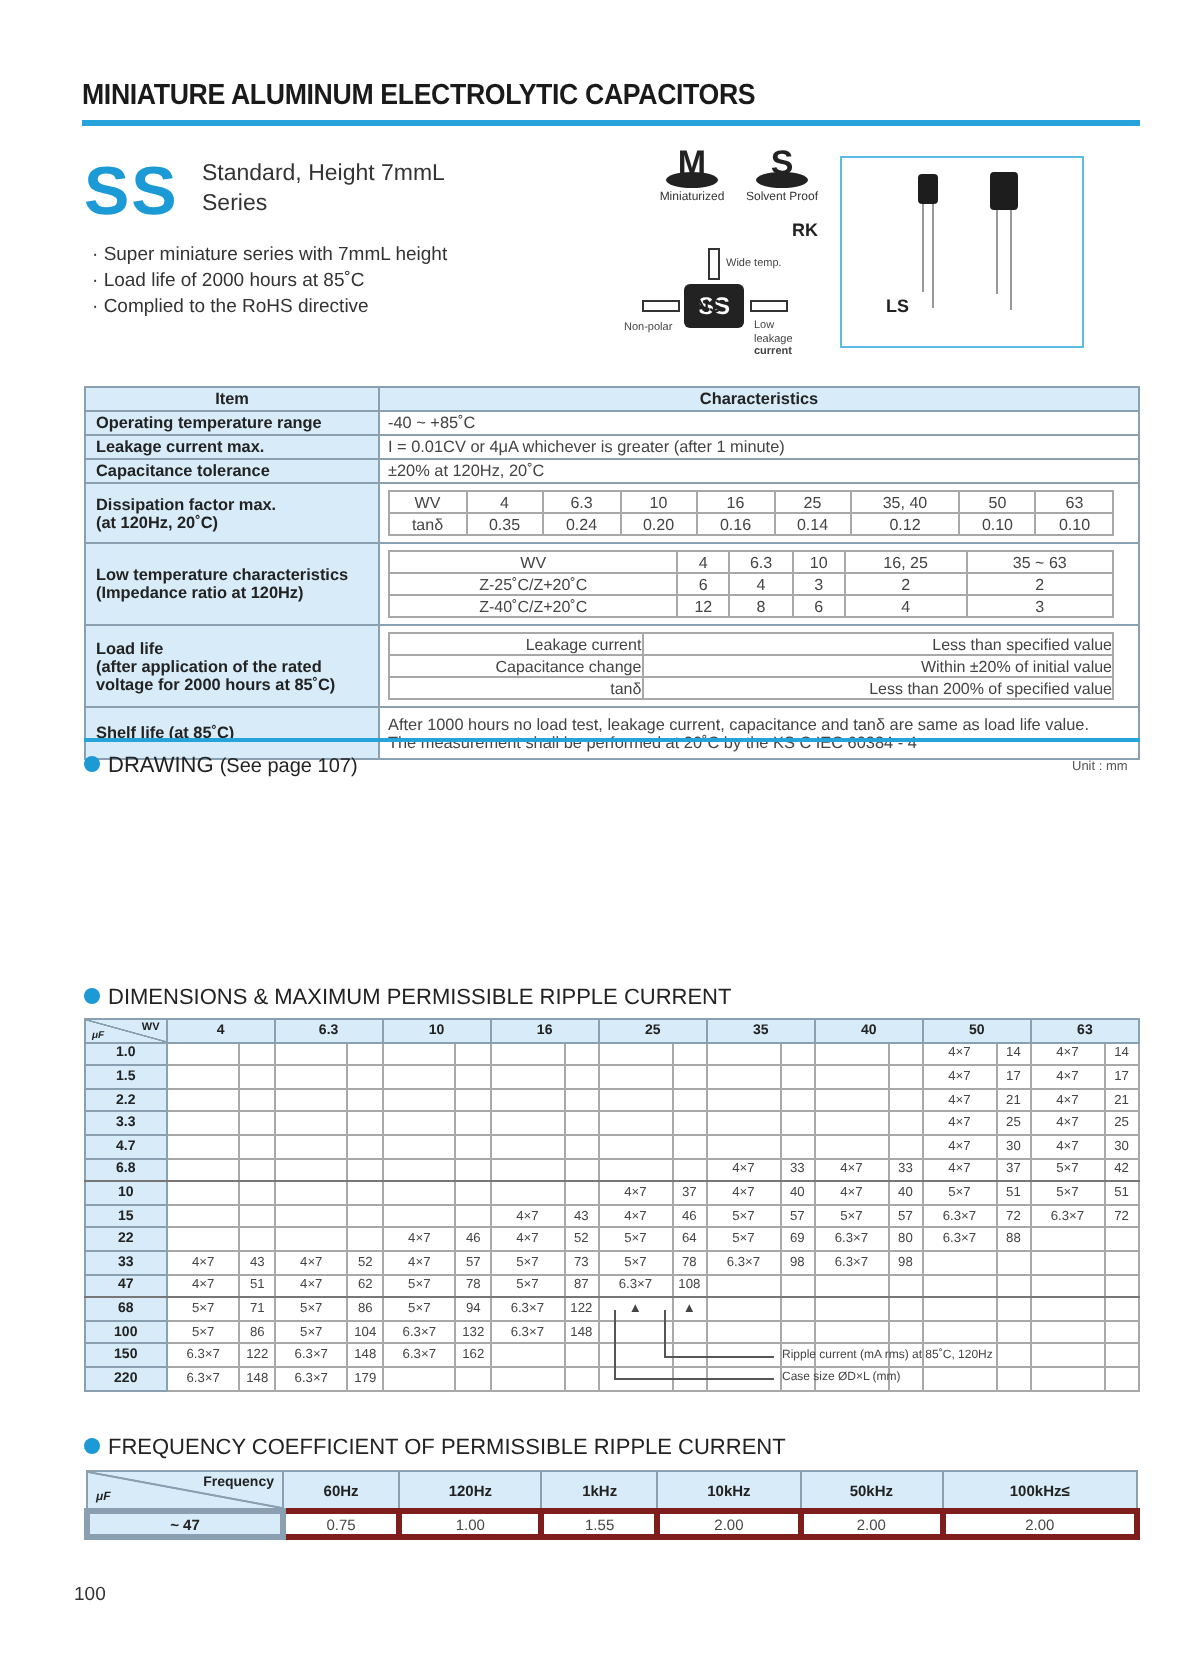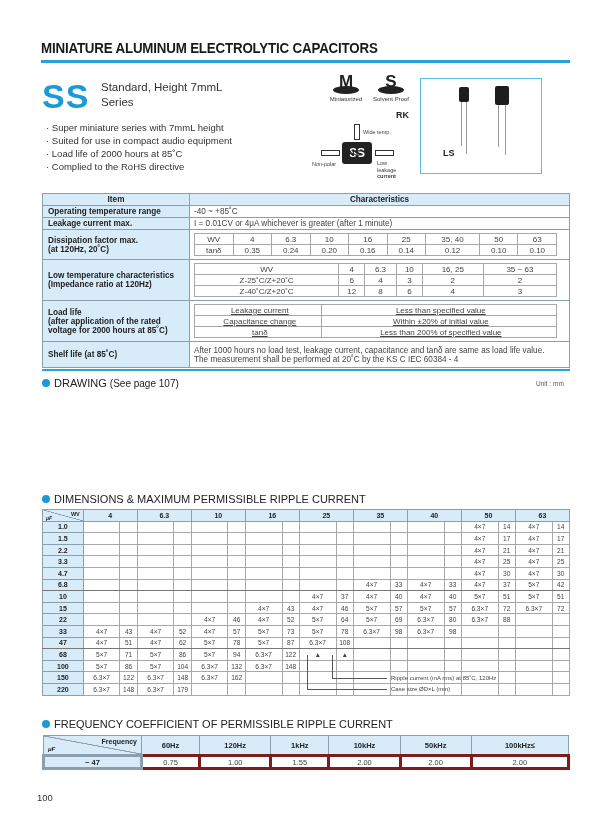--- a/index.html
+++ b/index.html
@@ -33,21 +33,21 @@
   .lead { position: absolute; width: 1px; background: #999; }
 
   table { border-collapse: collapse; }
   .spec { left: 42px; top: 193px; width: 528px; font-size: 8.2px; }
   .spec td, .spec th { border: 1px solid #8aa0b0; }
   .spec th { background: #d7ecf8; font-weight: bold; height: 12px; color: #222; }
   .spec td.item { background: #d7ecf8; font-weight: bold; padding-left: 5px; color: #222; width: 147px; }
   .spec td.val { padding-left: 4px; color: #444; }
   .inner { width: 100%; font-size: 8px; color: #444; margin: 3px 0; }
   .inner td { border: 1px solid #a8a8a8; text-align: center; height: 11px; }
-  .inner.left td { text-align: center; padding-left: 4px; text-decoration: underline; }
+  .inner.left td { text-align: right; padding-left: 4px; }
   .spec-bottom { left: 42px; top: 369px; width: 528px; height: 2px; background: #27a3dc; }
 
   .section { font-size: 11px; color: #222; }
   .section .dot { display: inline-block; width: 8px; height: 8px; border-radius: 50%; background: #1b9ad6; margin-right: 4px; vertical-align: 0px; }
   .unit { font-size: 6.5px; color: #555; }
 
   .dim { left: 42px; top: 509px; width: 528px; font-size: 6.6px; color: #444; }
   .dim td { border: 1px solid #a8a8a8; height: 11.6px; text-align: center; }
   .dim th { background: #d7ecf8; border: 1px solid #8aa0b0; font-weight: bold; height: 11.6px; color: #222; font-size: 7px; }
   .dim td.cap-lbl { background: #d7ecf8; font-weight: bold; color: #222; border-color: #8aa0b0; font-size: 7px; }
@@ -77,21 +77,20 @@
 <div class="abs title-rule"></div>
 
 <div class="abs series-code">SS</div>
 <div class="abs series-desc">
   <div>Standard, Height 7mmL</div>
   <div>Series</div>
 </div>
 
 <ul class="abs features">
   <li>Super miniature series with 7mmL height</li>
-  <li>Suited for use in compact audio equipment</li>
   <li>Load life of 2000 hours at 85˚C</li>
   <li>Complied to the RoHS directive</li>
 </ul>
 
 <div class="badge" style="left:328px; top:74px; width:36px;">
   <div class="glyph">
     <div class="base"></div>
     <div class="ch">M</div>
   </div>
   <div>Miniaturized</div>
@@ -136,20 +135,24 @@
     <th>Item</th>
     <th>Characteristics</th>
   </tr>
   <tr style="height:12px;">
     <td class="item">Operating temperature range</td>
     <td class="val">-40 ~ +85˚C</td>
   </tr>
   <tr style="height:12px;">
     <td class="item">Leakage current max.</td>
     <td class="val">I = 0.01CV or 4μA whichever is greater (after 1 minute)</td>
+  </tr>
+  <tr style="height:12px;">
+    <td class="item">Capacitance tolerance</td>
+    <td class="val">±20% at 120Hz, 20˚C</td>
   </tr>
   <tr>
     <td class="item">
       <div>Dissipation factor max.</div>
           <div>(at 120Hz, 20˚C)</div>
     </td>
     <td class="val" style="padding-right:12px;">
       <table class="inner">
         <tbody>
               <tr>

